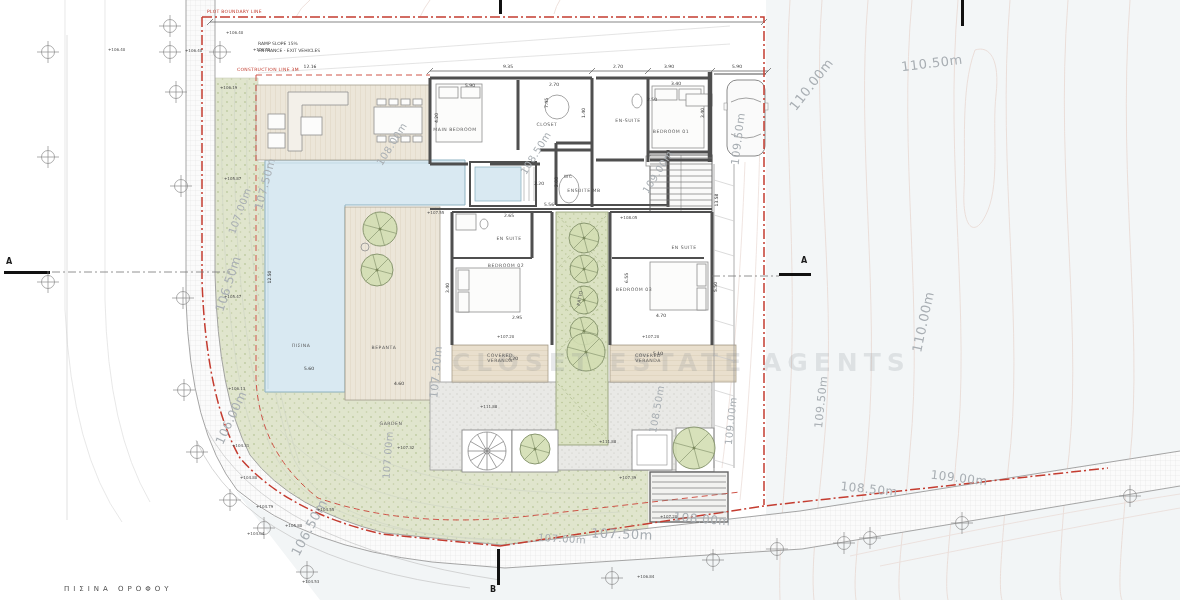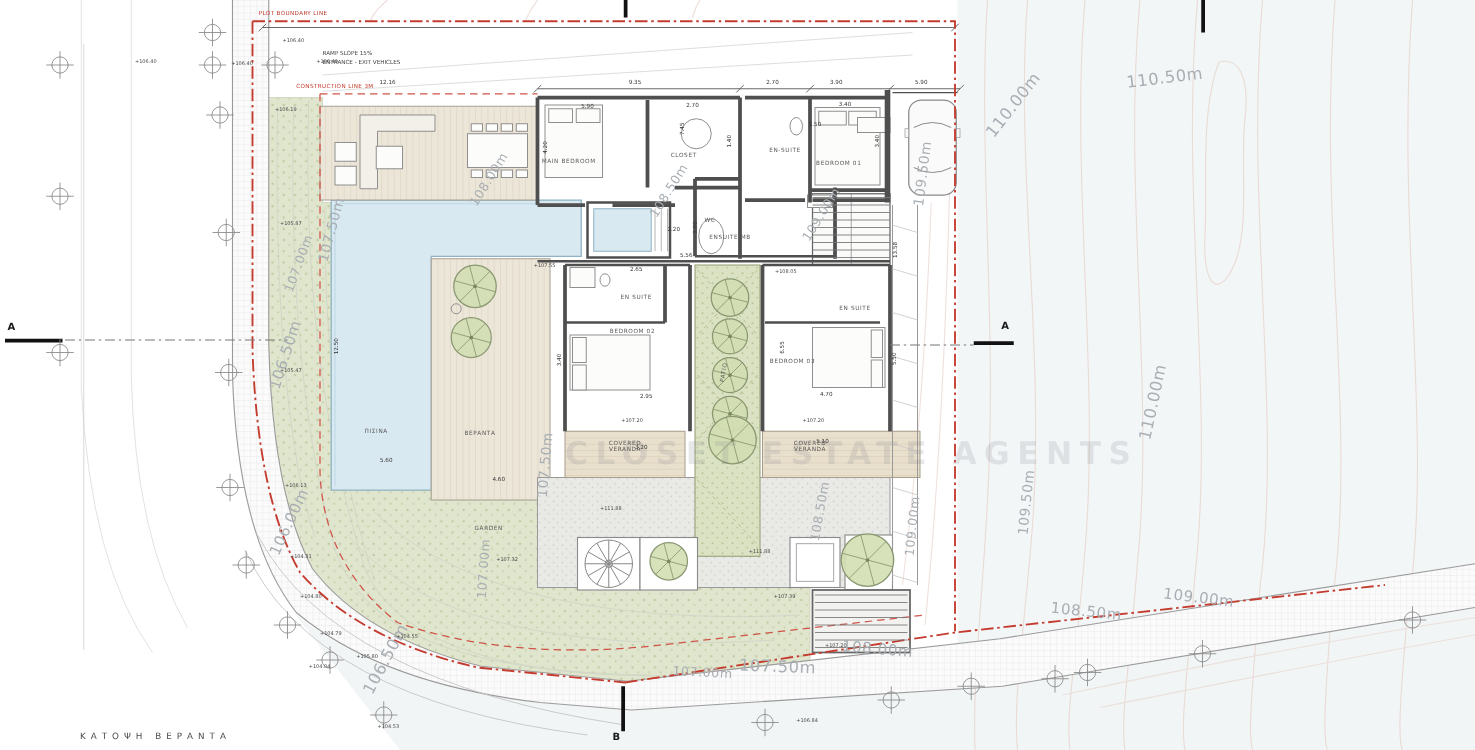--- a/index.html
+++ b/index.html
@@ -391,21 +391,21 @@
 
 <div id="labels">
   <div class="redlbl" style="left:207px;top:9px;">PLOT BOUNDARY LINE</div>
   <div class="redlbl" style="left:237px;top:67px;">CONSTRUCTION LINE 3M</div>
   <div class="note" style="left:258px;top:41px;">RAMP SLOPE 15%</div>
   <div class="note" style="left:258px;top:48px;">ENTRANCE - EXIT VEHICLES</div>
   <div class="sec" style="left:6px;top:257px;">A</div>
   <div class="sec" style="left:801px;top:256px;">A</div>
   <div class="sec" style="left:490px;top:585px;">B</div>
   <div id="watermark">CLOSET ESTATE AGENTS</div>
-  <div id="plan-title">ΚΑΤΟΨΗ ΒΕΡΑΝΤΑ</div>
+  <div id="plan-title">ΠΙΣΙΝΑ ΟΡΟΦΟΥ</div>
 <div class="lbl contour" style="left: 932px; top: 64px; transform: translate(-50%, -50%) rotate(-7deg); font-size: 13px;">110.50m</div>
       <div class="lbl contour" style="left: 812px; top: 85px; transform: translate(-50%, -50%) rotate(-52deg); font-size: 13px;">110.00m</div>
       <div class="lbl contour" style="left: 924px; top: 322px; transform: translate(-50%, -50%) rotate(-78deg); font-size: 13px;">110.00m</div>
       <div class="lbl contour" style="left: 739px; top: 139px; transform: translate(-50%, -50%) rotate(-83deg); font-size: 11px;">109.50m</div>
       <div class="lbl contour" style="left: 822px; top: 402px; transform: translate(-50%, -50%) rotate(-84deg); font-size: 11px;">109.50m</div>
       <div class="lbl contour" style="left: 731px; top: 421px; transform: translate(-50%, -50%) rotate(-84deg); font-size: 10px;">109.00m</div>
       <div class="lbl contour" style="left: 959px; top: 479px; transform: translate(-50%, -50%) rotate(7deg); font-size: 12px;">109.00m</div>
       <div class="lbl contour" style="left: 657px; top: 409px; transform: translate(-50%, -50%) rotate(-80deg); font-size: 10px;">108.50m</div>
       <div class="lbl contour" style="left: 869px; top: 490px; transform: translate(-50%, -50%) rotate(6deg); font-size: 12px;">108.50m</div>
       <div class="lbl contour" style="left: 702px; top: 520px; transform: translate(-50%, -50%) rotate(5deg); font-size: 12px;">108.00m</div>

